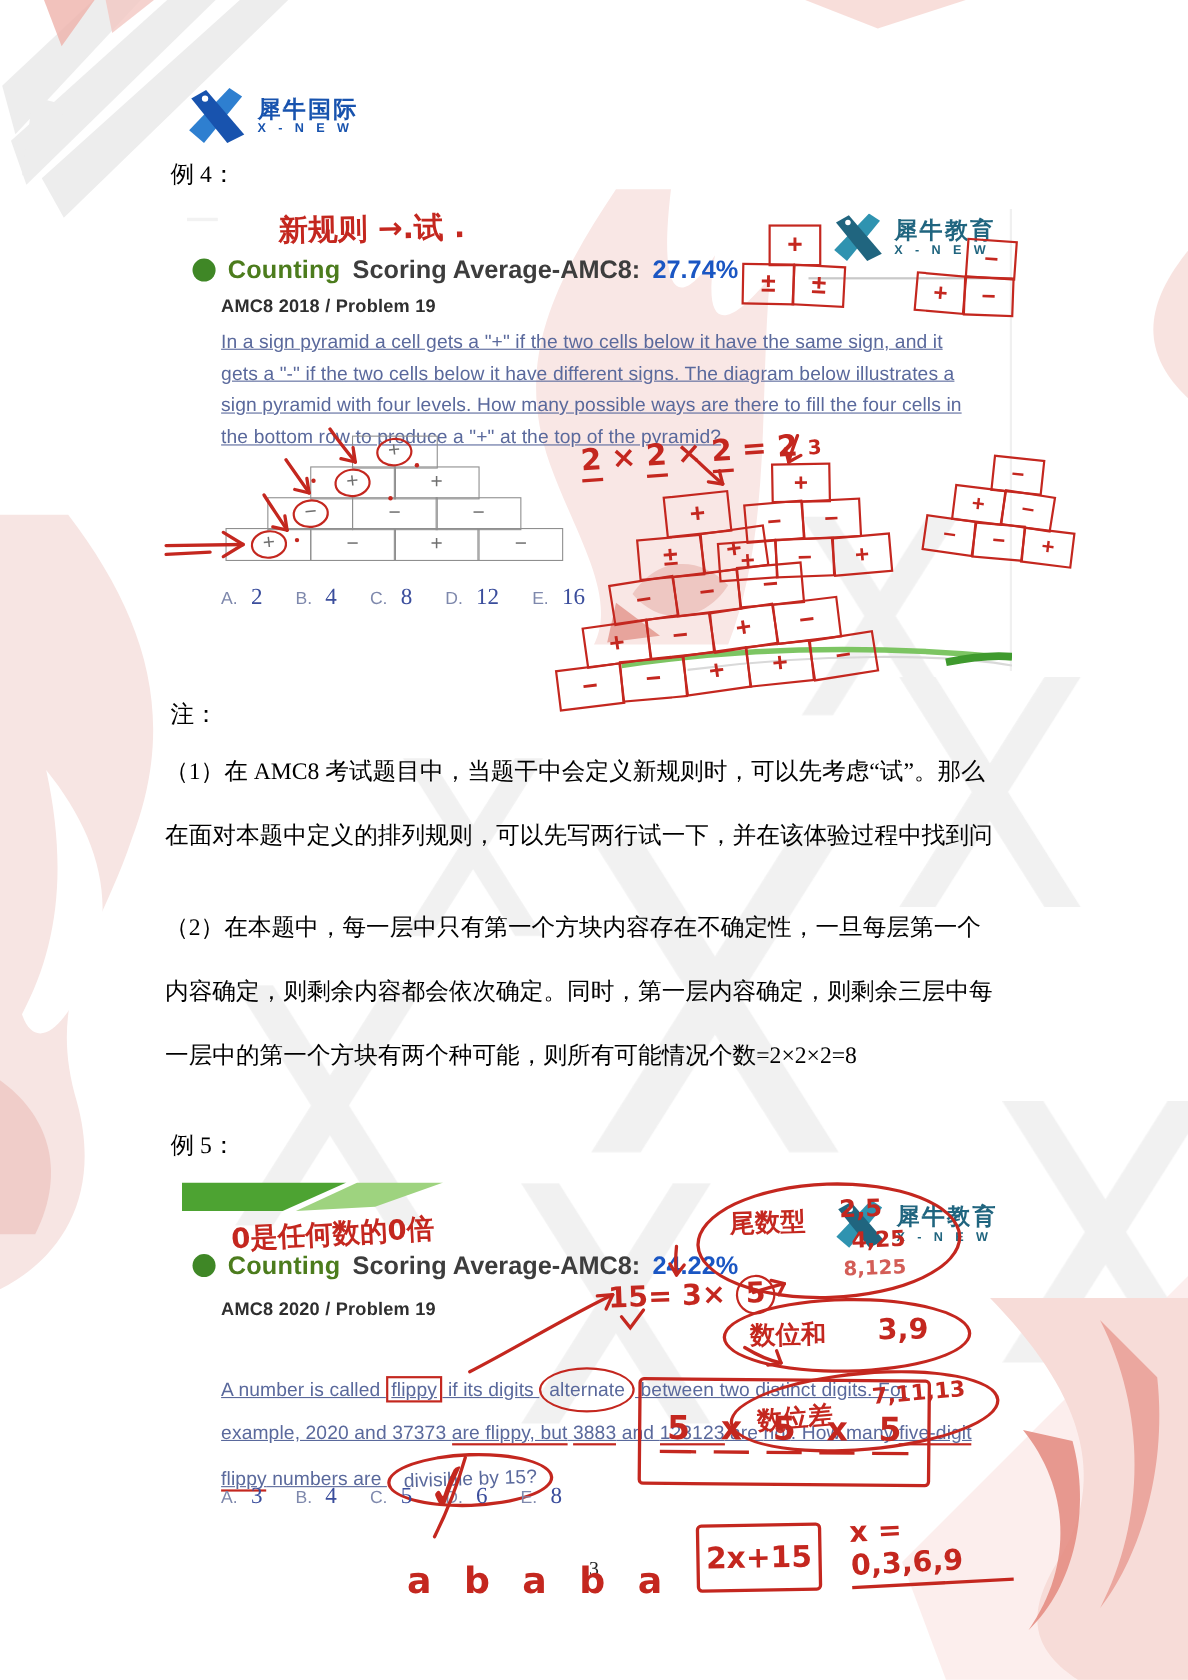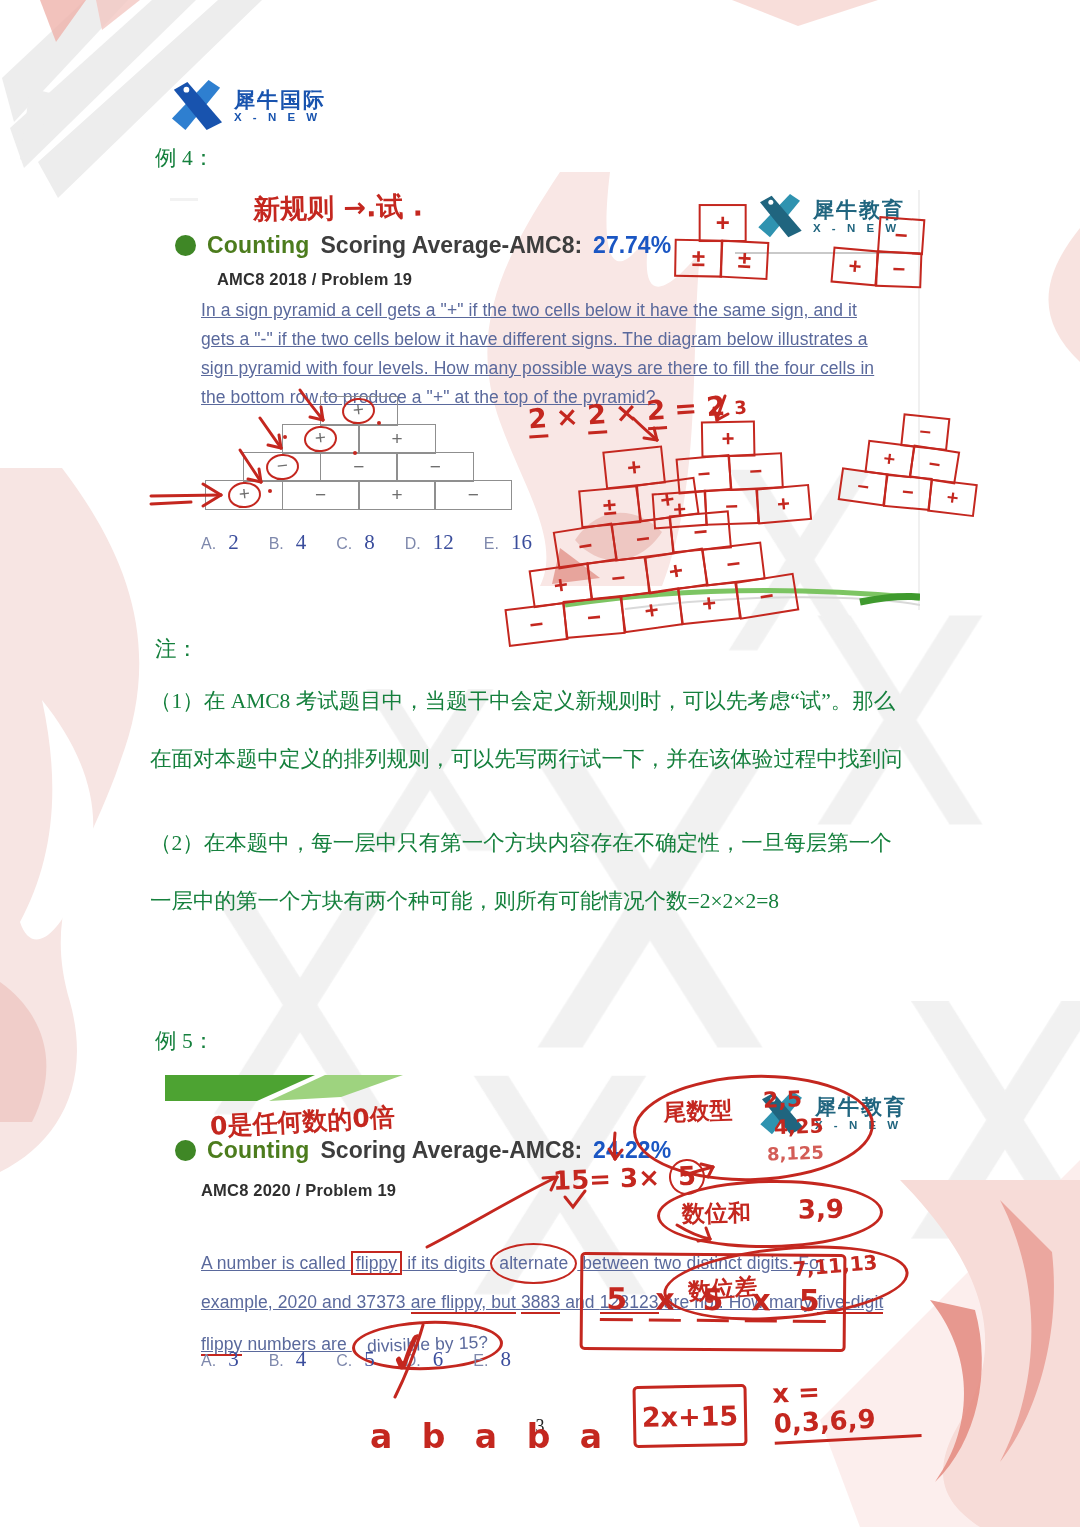--- a/index.html
+++ b/index.html
@@ -5,21 +5,21 @@
   :root{ --red:#c4271f; }
   html,body{margin:0;padding:0;}
   body{background:#fff;}
   #page{position:relative;width:1080px;height:1527px;background:#fff;overflow:hidden;
         font-family:"Liberation Sans","DejaVu Sans",sans-serif;}
   .abs{position:absolute;}
   svg{display:block;}
   
   #wm{position:absolute;left:0;top:0;z-index:0;pointer-events:none;}
   
-  .cn{font-family:"Liberation Serif","DejaVu Serif",serif;color:#15803d;font-size:21.5px;}
+  .cn{font-family:"Liberation Serif","DejaVu Serif",serif;color:#000000;font-size:21.5px;}
   .cn-line{height:58px;line-height:30px;}
   
   .card{position:absolute;width:755px;z-index:1;}
   .cardline{position:absolute;background:#e9e9e9;}
   .hdr{position:absolute;display:flex;align-items:center;gap:11px;}
   .dot{width:21px;height:21px;border-radius:50%;background:#3f8726;flex:0 0 auto;}
   .cat{font-size:23px;font-weight:800;color:#4c7c1d;letter-spacing:.2px;}
   .ttl{font-size:23px;font-weight:600;color:#3d3d3d;}
   .pct{font-size:23px;font-weight:800;color:#1a56c3;}
   .src{position:absolute;font-size:16.5px;font-weight:700;color:#2f2f2f;letter-spacing:.2px;}
@@ -148,38 +148,39 @@
 </div>
 
 <div class="abs cn" style="left:155px;top:143px;z-index:1;">例 4：</div>
 <div class="abs cn" style="left:155px;top:634px;z-index:1;">注：</div>
 <div class="abs" style="left:150px;top:686px;width:840px;z-index:1;" id="para1">
       <div class="cn cn-line">（1）在 AMC8 考试题目中，当题干中会定义新规则时，可以先考虑“试”。那么</div>
       <div class="cn cn-line">在面对本题中定义的排列规则，可以先写两行试一下，并在该体验过程中找到问</div>
     </div>
 <div class="abs" style="left:150px;top:828px;width:840px;z-index:1;" id="para2">
       <div class="cn cn-line">（2）在本题中，每一层中只有第一个方块内容存在不确定性，一旦每层第一个</div>
+      <div class="cn cn-line">内容确定，则剩余内容都会依次确定。同时，第一层内容确定，则剩余三层中每</div>
       <div class="cn cn-line">一层中的第一个方块有两个种可能，则所有可能情况个数=2×2×2=8</div>
     </div>
 <div class="abs cn" style="left:155px;top:1026px;z-index:1;">例 5：</div>
 <div class="pagenum">3</div>
 
 <div class="card" style="left:165px;top:190px;height:425px;">
   <div class="cardline" style="left:5px;top:8px;width:28px;height:3px;opacity:.6;"></div>
   <div class="cardline" style="left:753px;top:0;width:2px;height:420px;opacity:.7;"></div>
 
   <div class="abs hw" style="left:88px;top:0px;font-size:27px;font-weight:700;transform:rotate(-1deg);z-index:3;">新规则 →.试 .</div>
 
   <div class="hdr" style="left:10px;top:42px;">
     <span class="dot"></span>
     <span class="cat">Counting</span>
     <span class="ttl">Scoring Average-AMC8:</span>
     <span class="pct">27.74%</span>
   </div>
-  <div class="src" style="left:36px;top:80px;margin-left:16px;">AMC8 2018 / Problem 19</div>
+  <div class="src" style="left:36px;top:80px;">AMC8 2018 / Problem 19</div>
 
   <div class="abs logo card-logo" style="left:590px;top:4px;">
     <svg width="50" height="45" viewBox="0 0 60 54">
       <path d="M54 8 L42 0 L4 40 L18 52 Z" fill="#2f93b0"></path>
       <path d="M6 10 L20 2 L56 44 L40 52 Z" fill="#20657f"></path>
       <circle cx="19" cy="10" r="3" fill="#fff"></circle>
     </svg>
     <div>
       <div class="tz">犀牛教育</div>
       <div class="te">X - N E W</div>

